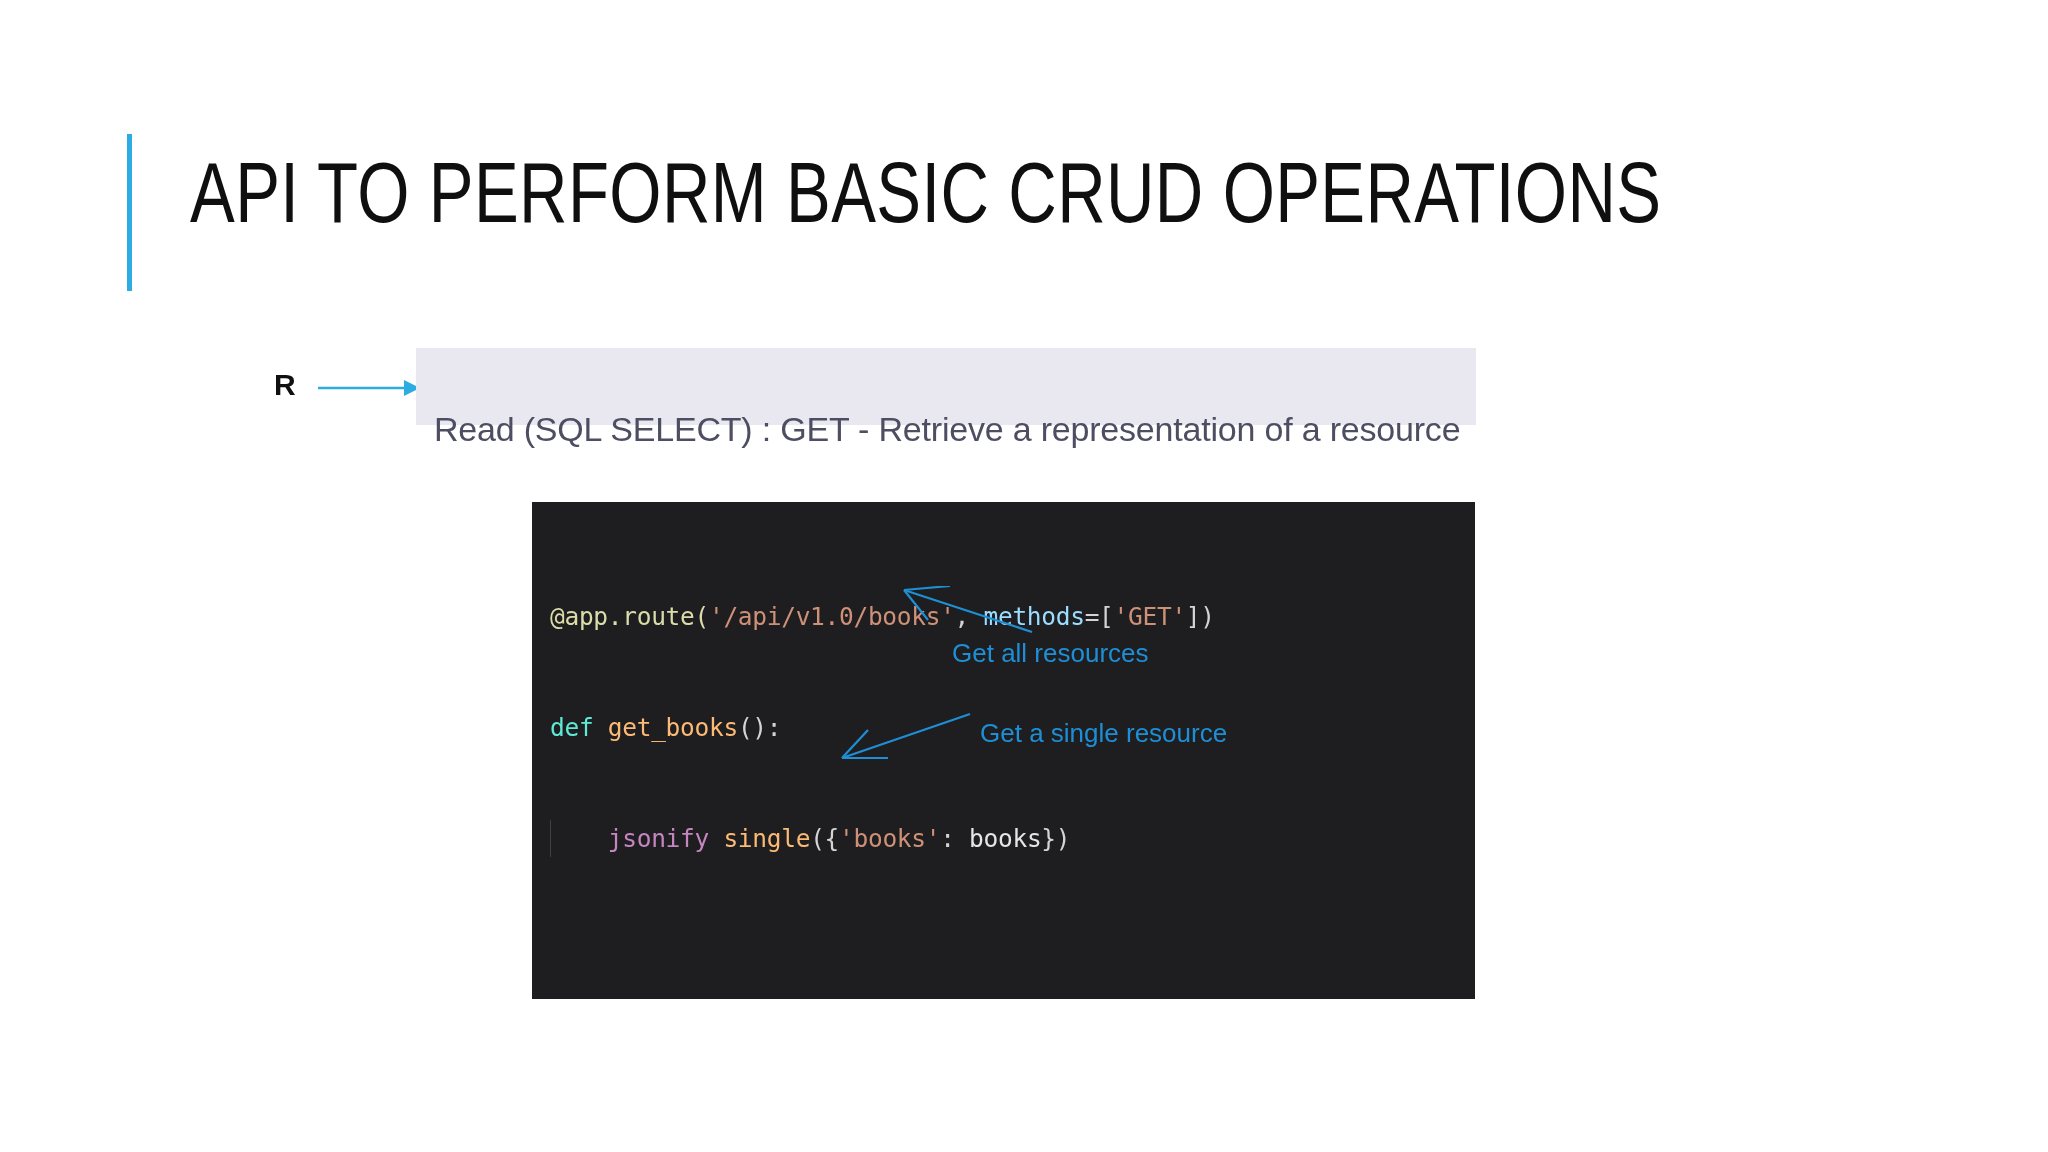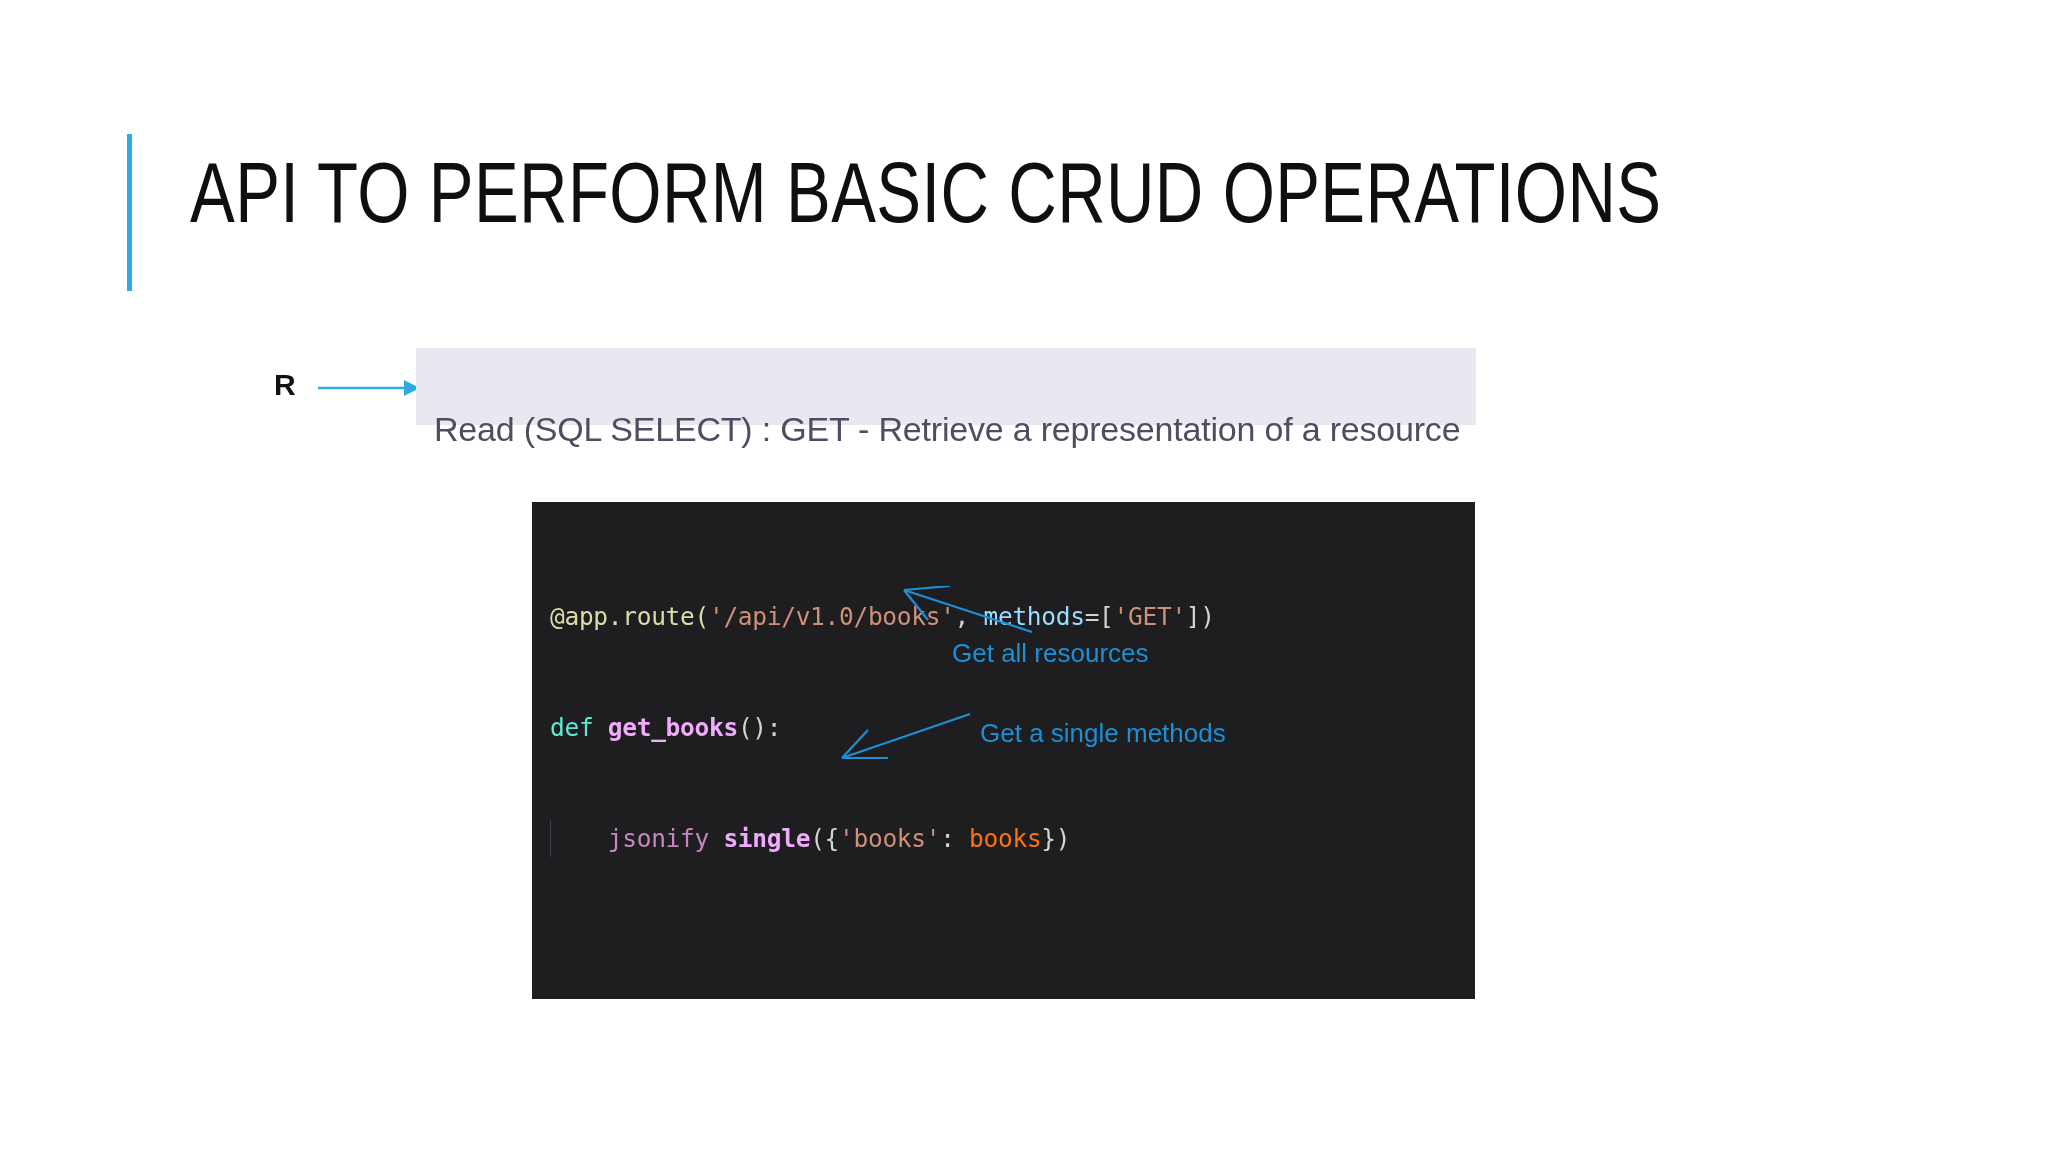--- a/index.html
+++ b/index.html
@@ -98,24 +98,24 @@
     position: absolute;
     left: 0; top: 0;
     width: 1px; height: 37px;
     background: #3f3f46;
   }
 
   
   .t-dec   { color: #dcdcaa; }
   .t-kw    { color: #5eead4; }
   .t-flow  { color: #c586c0; }
-  .t-fn    { color: #f0abfc; font-weight: bold; }
+  .t-fn    { color: #fdba74; }
   .t-var   { color: #9cdcfe; }
   .t-str   { color: #ce9178; }
-  .t-plain { color: #f97316; text-align: right; }
+  .t-plain { color: #e5e5e5; text-align: right; }
   .t-punct { color: #d4d4d4; }
 
   
   .annotation-label {
     position: absolute;
     font-family: "Liberation Sans", sans-serif;
     font-size: 26px;
     color: #1e8fd5;
     white-space: nowrap;
   }
@@ -169,16 +169,16 @@
       <line x1="10" y1="4" x2="56" y2="0" stroke="#1E8FD5" stroke-width="2.2"></line>
       <line x1="10" y1="4" x2="34" y2="34" stroke="#1E8FD5" stroke-width="2.2"></line>
     </svg>
     <div class="annotation-label" style="left:420px;top:136px;">Get all resources</div>
 
     <svg id="annot-single-arrow" viewBox="0 0 140 50" style="position:absolute;left:302px;top:210px;">
       <line x1="136" y1="2" x2="8" y2="46" stroke="#1E8FD5" stroke-width="2.2"></line>
       <line x1="8" y1="46" x2="54" y2="46" stroke="#1E8FD5" stroke-width="2.2"></line>
       <line x1="8" y1="46" x2="34" y2="18" stroke="#1E8FD5" stroke-width="2.2"></line>
     </svg>
-    <div class="annotation-label" style="left:448px;top:216px;">Get a single methods</div>
+    <div class="annotation-label" style="left:448px;top:216px;">Get a single resource</div>
   </div>
 
 </div>
 
 </body></html>

